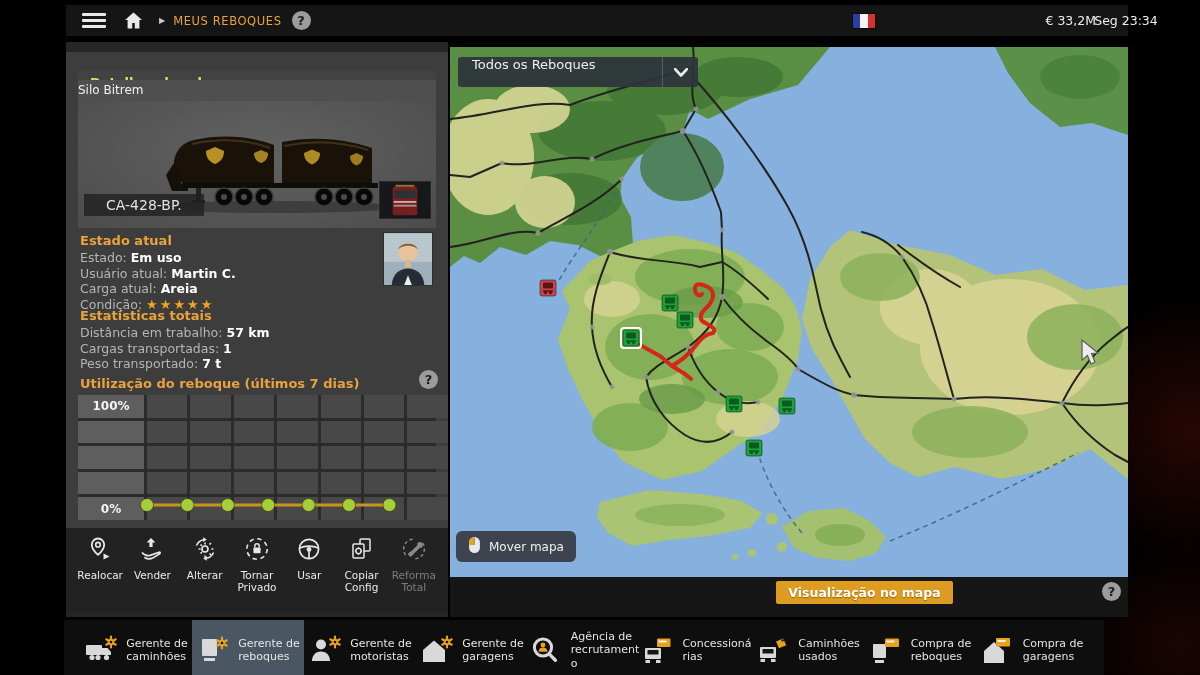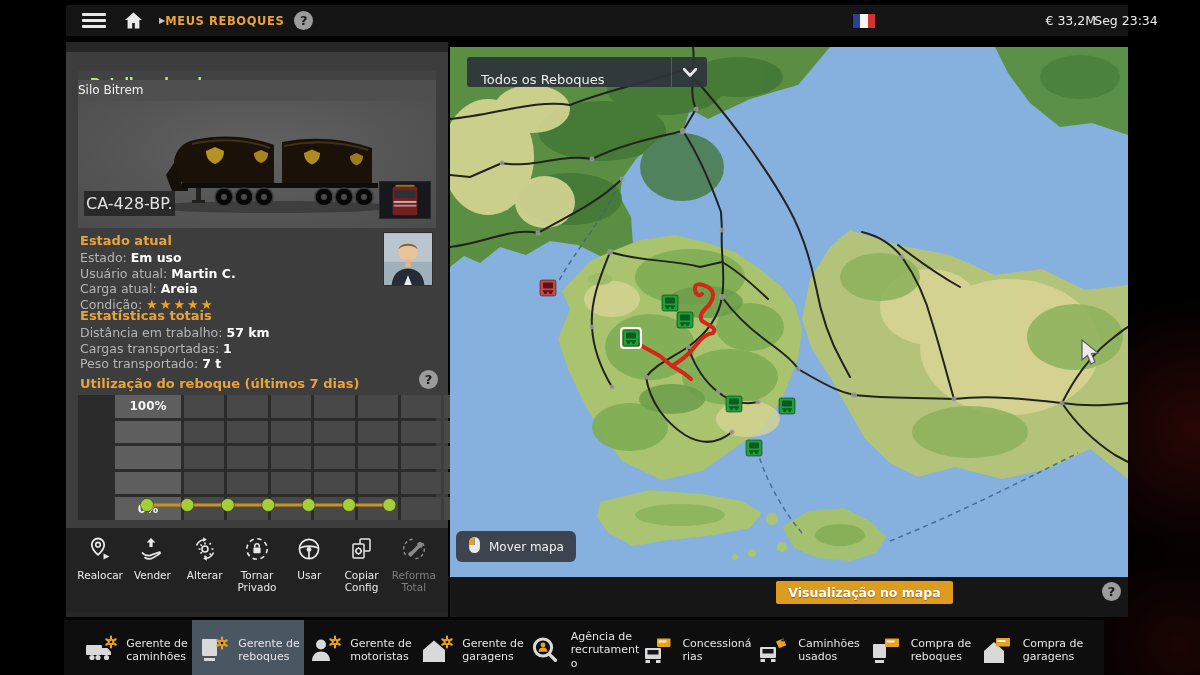--- a/index.html
+++ b/index.html
@@ -15,21 +15,21 @@
       radial-gradient(circle 150px at 1180px 645px, rgba(95,18,10,.28), transparent 72%);
   }
 
   
   .topbar { position:absolute; left:66px; top:5px; width:1062px; height:31px; background:#151515;
     display:flex; align-items:center; }
   .hamburger { margin-left:16px; width:24px; cursor:pointer; }
   .hamburger div { height:3px; background:#e9e9e9; margin:3px 0; border-radius:1px; }
   .home-btn { margin-left:18px; display:flex; align-items:center; }
   .crumb-arrow { margin-left:16px; color:#c9c9c9; font-size:8px; }
-  .crumb { margin-left:0; color:#e8a33d; font-weight:bold; font-size:11.5px; letter-spacing:.6px; }
+  .crumb { margin-left:8px; color:#e8a33d; font-weight:normal; font-size:11.5px; letter-spacing:.6px; }
   .help-circle { width:19px; height:19px; border-radius:50%; background:#9c9c9c; color:#1b1b1b;
     font-weight:bold; font-size:13px; display:flex; align-items:center; justify-content:center; }
   .topbar .help-circle { margin-left:10px; }
   .flag { position:absolute; left:786px; top:8px; width:24px; height:16px; display:flex;
     border:1px solid #0a0a0a; border-radius:1px; overflow:hidden; }
   .flag div { flex:1; }
   .topbar-money { position:absolute; left:830px; top:0; width:200px; height:31px; line-height:31px;
     text-align:right; font-size:12.5px; color:#ececec; }
   .topbar-time  { position:absolute; left:1000px; top:0; width:120px; height:31px; line-height:31px;
     text-align:center; font-size:12.5px; color:#ececec; }
@@ -37,57 +37,57 @@
   
   .left-panel { position:absolute; left:66px; top:42px; width:382px; height:575px; background:#3d3d3d;
     box-shadow: inset 0 10px 0 #262626, inset 0 -5px 0 #262626; }
   .panel-title { position:absolute; left:12px; top:29px; width:358px; height:24px; background:#424242;
     color:#bef264; font-weight:bold; font-size:13px; line-height:24px; padding-left:12px; }
   .trailer-name-bar { position:absolute; left:12px; top:38px; width:358px; height:21px; background:#4f4f4f;
     color:#f2f2f2; font-size:12px; line-height:21px; text-align:left; }
   .trailer-image { position:absolute; left:12px; top:59px; width:358px; height:127px;
     background:radial-gradient(ellipse at 50% 40%, #626262, #4c4c4c); overflow:hidden; }
   .plate-badge { position:absolute; left:6px; bottom:12px; background:rgba(33,33,33,.82); color:#e2e2e2;
-    font-size:16px; padding:3px 2px; }
+    font-size:14px; padding:3px 22px; }
   .truck-thumb { position:absolute; right:5px; bottom:9px; width:52px; height:38px; background:#141414;
     border:1px solid #2a2a2a; }
 
   .status-block { position:absolute; left:14px; top:191px; font-size:12.5px; }
   .sec-title { color:#e8a33d; font-weight:bold; font-size:13px; margin-bottom:2px; }
   .kv { line-height:15.5px; }
   .kv .k { color:#b5b5b5; }
   .kv .v { color:#ffffff; font-weight:bold; }
   .stars { color:#f2a41e; font-size:13px; letter-spacing:2px; }
   .portrait { position:absolute; left:317px; top:190px; width:50px; height:54px; border:1px solid #2e2e2e; }
   .stats-block { position:absolute; left:14px; top:266px; font-size:12.5px; }
 
   .usage-header { position:absolute; left:14px; top:334px; color:#e8a33d; font-weight:bold; font-size:13px; }
   .usage-help { position:absolute; right:10px; top:328px; }
 
   .chart { position:absolute; left:12px; top:353px; width:358px; height:125px; background:#2b2b2b; }
   #chart-grid { display:grid; grid-template-columns:66px repeat(7,40.4px) 1fr;
-    grid-template-rows:repeat(5,1fr); gap:3px; width:100%; height:100%;margin-left:37px; }
+    grid-template-rows:repeat(5,1fr); gap:3px; width:100%; height:100%; }
   #chart-grid .cell { background:#484848; }
   #chart-grid .ylabel-cell { background:#5e5e5e; color:#f4f4f4; font-size:12px; font-weight:bold;
     display:flex; align-items:center; justify-content:center; }
   #chart-line { position:absolute; left:0; top:0; pointer-events:none; overflow:visible; }
 
   .action-bar { position:absolute; left:0; top:486px; width:382px; height:84px; background:#222222;
     display:flex; justify-content:space-around; align-items:flex-start; padding:8px 8px 0 8px; }
   .action-btn { width:52px; text-align:center; cursor:pointer; }
   .action-btn .action-icon { display:block; height:30px; }
   .action-btn .action-label { display:block; font-size:10.5px; line-height:1.18; color:#eaeaea; margin-top:3px; }
   .action-btn.disabled { cursor:default; }
   .action-btn.disabled .action-label { color:#7d7d7d; }
 
   
   .map-panel { position:absolute; left:450px; top:47px; width:678px; height:530px; background:#86b0dd; cursor:default; }
   .map-panel svg.world { position:absolute; inset:0; }
   .map-dropdown { position:absolute; left:8px; top:10px; width:240px; height:30px;
-    background:rgba(46,52,59,.93); border-radius:3px; display:flex; align-items:flex-end; cursor:pointer;margin-left:9px; }
+    background:rgba(46,52,59,.93); border-radius:3px; display:flex; align-items:flex-start; cursor:pointer; }
   .map-dropdown .dd-label { flex:1; padding-left:14px; font-size:13px; color:#eeeeee; }
   .map-dropdown .dd-chevron { width:36px; height:100%; border-left:1px solid rgba(255,255,255,.18);
     display:flex; align-items:center; justify-content:center; }
   .move-map { position:absolute; left:6px; top:484px; height:31px; padding:0 12px;
     background:rgba(54,57,63,.9); border-radius:6px; display:flex; align-items:center; gap:8px; }
   .move-map span.lbl { font-size:12px; color:#f0f0f0; }
 
   .map-footer { position:absolute; left:450px; top:577px; width:678px; height:40px; background:#161616; }
   .btn-table { position:absolute; left:142px; top:4px; width:176px; height:23px; background:#3a444d;
     color:#fff; font-weight:bold; font-size:12.5px; text-align:center; line-height:23px; border-radius:2px; cursor:pointer; }

